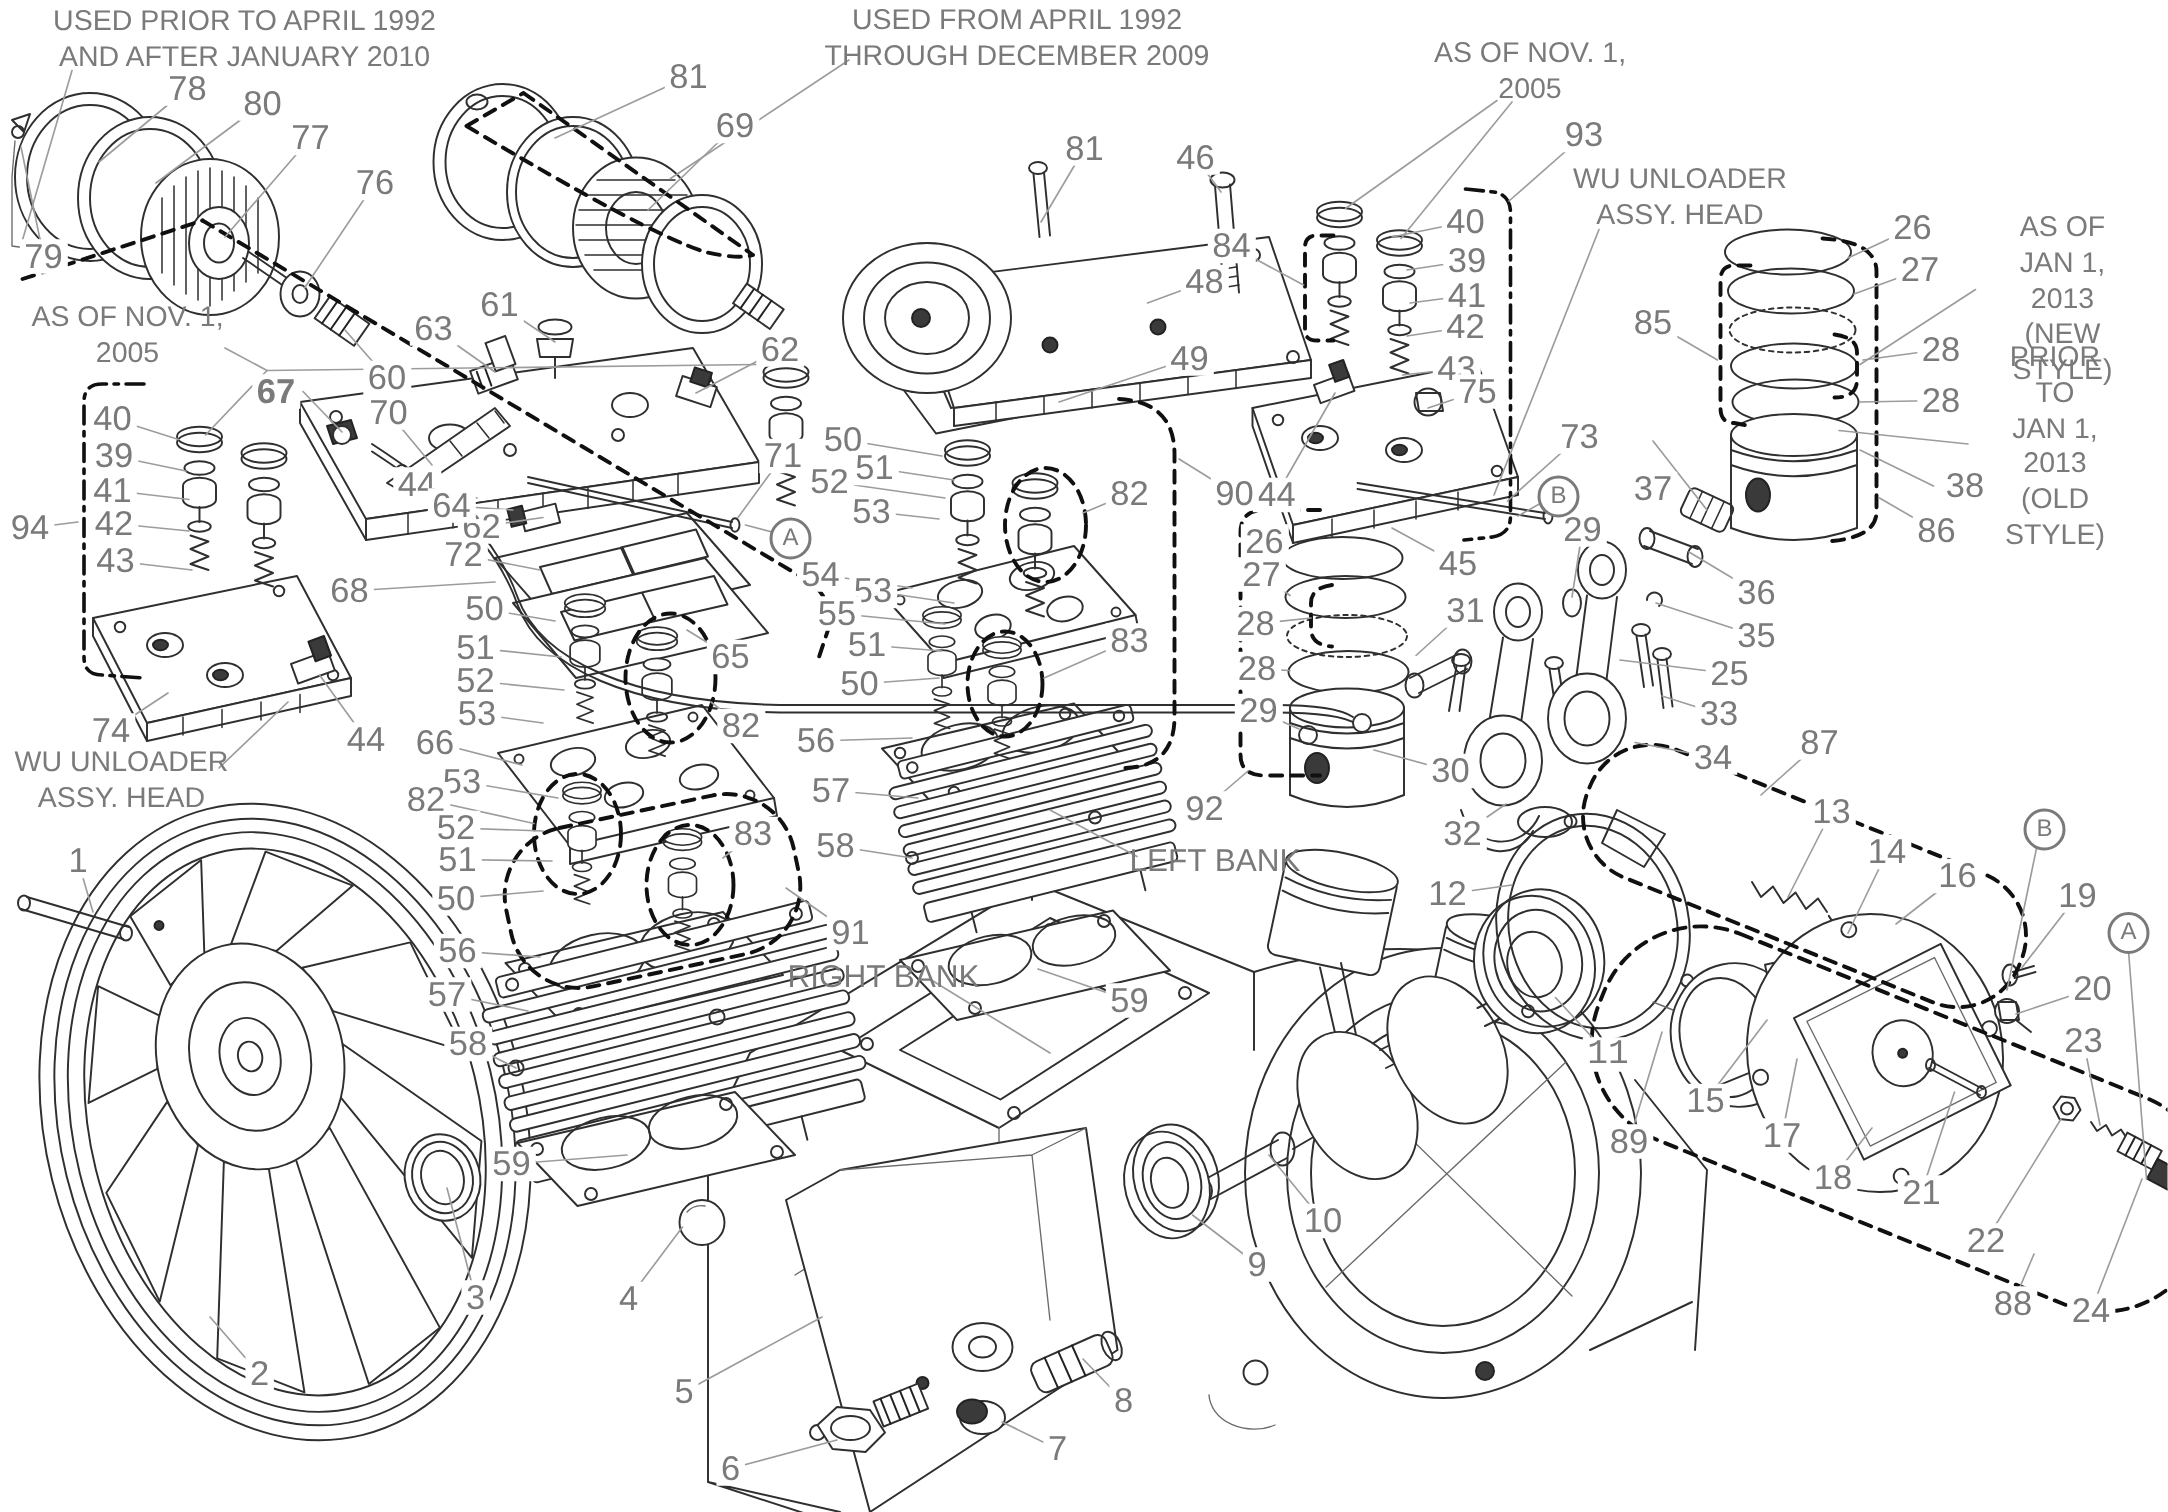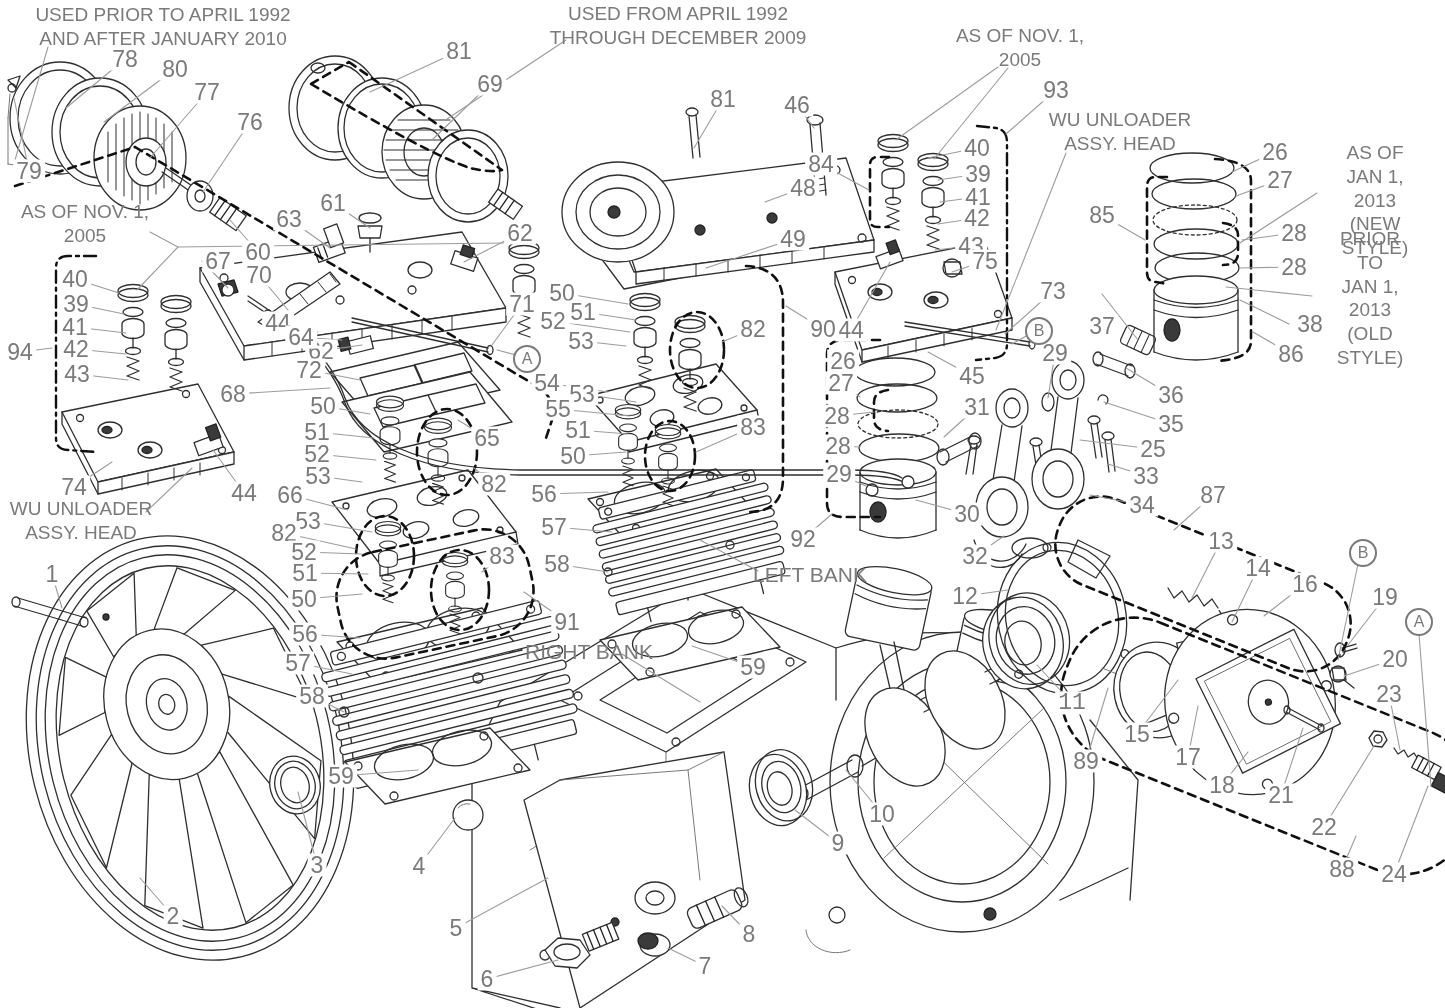--- a/index.html
+++ b/index.html
@@ -818,21 +818,21 @@
     <span class="callout" style="left: 298px; top: 663px;">57</span>
     <span class="callout" style="left: 312px; top: 696px;">58</span>
     <span class="callout" style="left: 341px; top: 776px;">59</span>
     <span class="callout" style="left: 258px; top: 252px;">60</span>
     <span class="callout" style="left: 333px; top: 203px;">61</span>
     <span class="callout" style="left: 520px; top: 233px;">62</span>
     <span class="callout" style="left: 321px; top: 351px;">62</span>
     <span class="callout" style="left: 289px; top: 219px;">63</span>
     <span class="callout" style="left: 301px; top: 337px;">64</span>
     <span class="callout" style="left: 487px; top: 438px;">65</span>
-    <span class="callout" style="left: 218px; top: 261px;">67</span>
+    <span class="callout" style="left: 184px; top: 261px; font-weight: bold;">67</span>
     <span class="callout" style="left: 233px; top: 394px;">68</span>
     <span class="callout" style="left: 490px; top: 84px;">69</span>
     <span class="callout" style="left: 259px; top: 275px;">70</span>
     <span class="callout" style="left: 522px; top: 304px;">71</span>
     <span class="callout" style="left: 309px; top: 370px;">72</span>
     <span class="callout" style="left: 1053px; top: 291px;">73</span>
     <span class="callout" style="left: 74px; top: 487px;">74</span>
     <span class="callout" style="left: 985px; top: 261px;">75</span>
     <span class="callout" style="left: 250px; top: 122px;">76</span>
     <span class="callout" style="left: 207px; top: 92px;">77</span>

